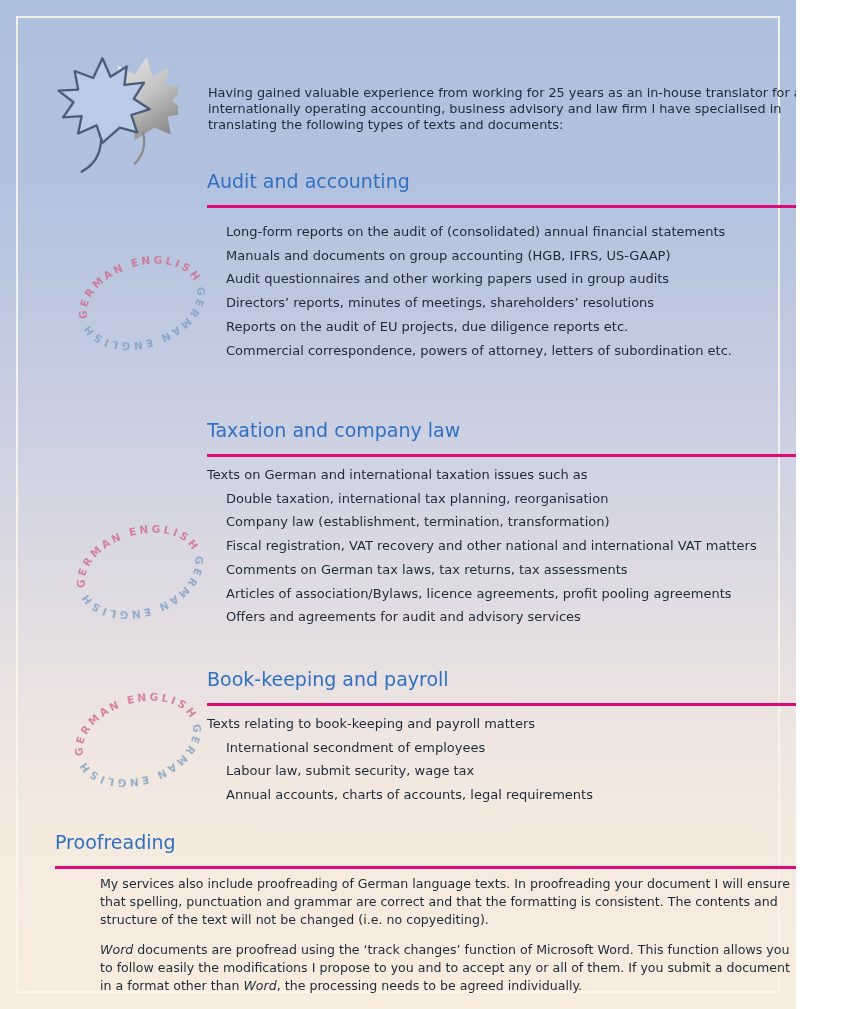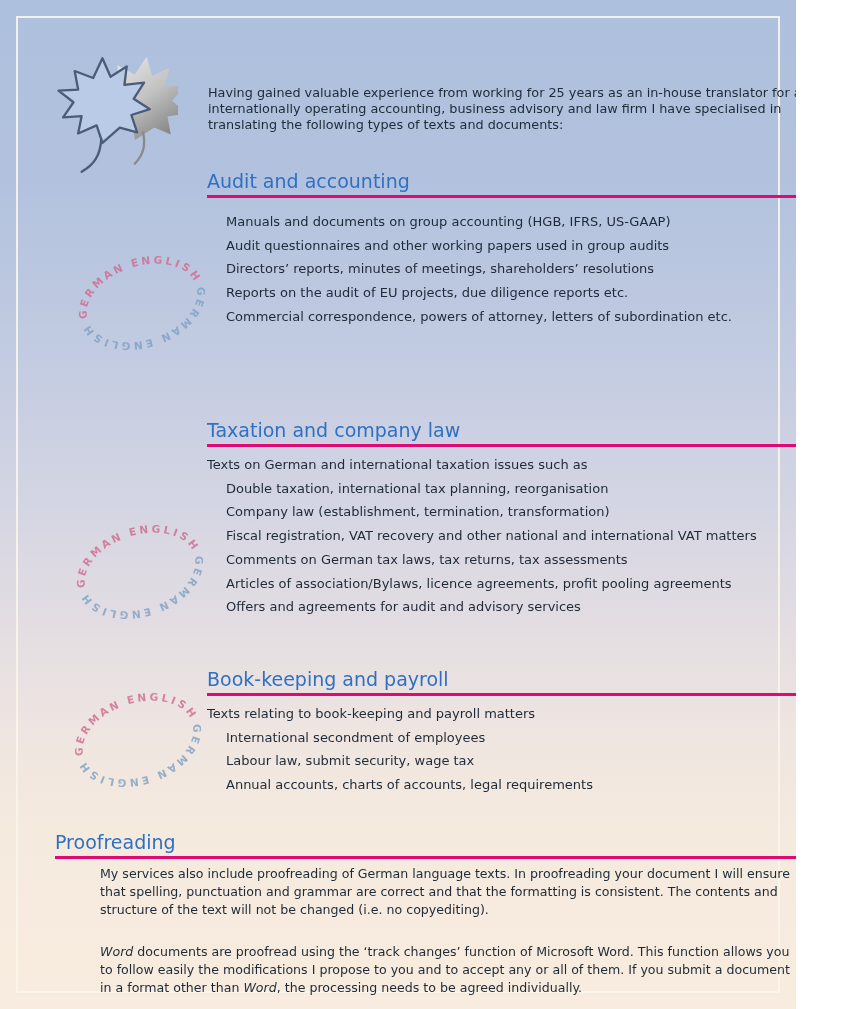--- a/index.html
+++ b/index.html
@@ -19,33 +19,33 @@
     pointer-events:none;
   }
   .logo{position:absolute; left:50px; top:56px; width:128px; height:118px;}
   .intro{
     position:absolute; left:208px; top:72px; width:615px;
     font-size:12.8px; line-height:16px;
   }
   .section{position:absolute; left:207px; width:595px;}
   .sec-title{
     font-size:19px; color:#2f70c2; line-height:22px;
-    padding-bottom:3px; border-bottom:3px solid #e00a76;
+    padding-bottom:13px; border-bottom:3px solid #e00a76;
   }
   .sec-lead{margin-top:6px; font-size:13px; line-height:23.7px; white-space:nowrap;}
   .sec-items{margin-top:12px; margin-left:19px;}
   .section.has-lead .sec-items{margin-top:0;}
   .item{font-size:13px; line-height:23.7px; white-space:nowrap;}
   .proof{position:absolute; left:55px; top:831px; width:747px;}
   .proof .sec-title{border-bottom:3px solid #e00a76;}
   .proof-par{
     margin:6px 0 0 45px; width:702px;
     font-size:12.6px; line-height:18px;
   }
-  .proof-par.second{margin-top:24px;}
+  .proof-par.second{margin-top:12px;}
   .wm{position:absolute; opacity:0.8; pointer-events:none;}
   .wm text{font-size:10.5px; letter-spacing:2.8px; font-weight:bold;}
   .wm .arc-top{fill:#d0698d;}
   .wm .arc-bot{fill:#7fa0c4;}
 </style>
 </head>
 <body>
 
 <div class="page">
 
@@ -68,20 +68,21 @@
       <use href="#leafPath" fill="#b9cbe6" stroke="#4a5c78" stroke-width="2" stroke-linejoin="round"></use>
       <path d="M44 72 C43 86 38 94 27 100" fill="none" stroke="#4a5c78" stroke-width="2" stroke-linecap="round"></path>
     </g>
   </svg>
 
   <p class="intro">Having gained valuable experience from working for 25 years as an in-house translator for an internationally operating accounting, business advisory and law firm I have specialised in translating the following types of texts and documents:</p>
 
   <div class="section" style="top:170px">
     <div class="sec-title">Audit and accounting</div>
     <div class="sec-items">
+        <div class="item">Long-form reports on the audit of (consolidated) annual financial statements</div>
         <div class="item">Manuals and documents on group accounting (HGB, IFRS, US-GAAP)</div>
         <div class="item">Audit questionnaires and other working papers used in group audits</div>
         <div class="item">Directors’ reports, minutes of meetings, shareholders’ resolutions</div>
         <div class="item">Reports on the audit of EU projects, due diligence reports etc.</div>
         <div class="item">Commercial correspondence, powers of attorney, letters of subordination etc.</div>
       </div>
   </div>
 
   <div class="section has-lead" style="top:419px">
     <div class="sec-title">Taxation and company law</div>

